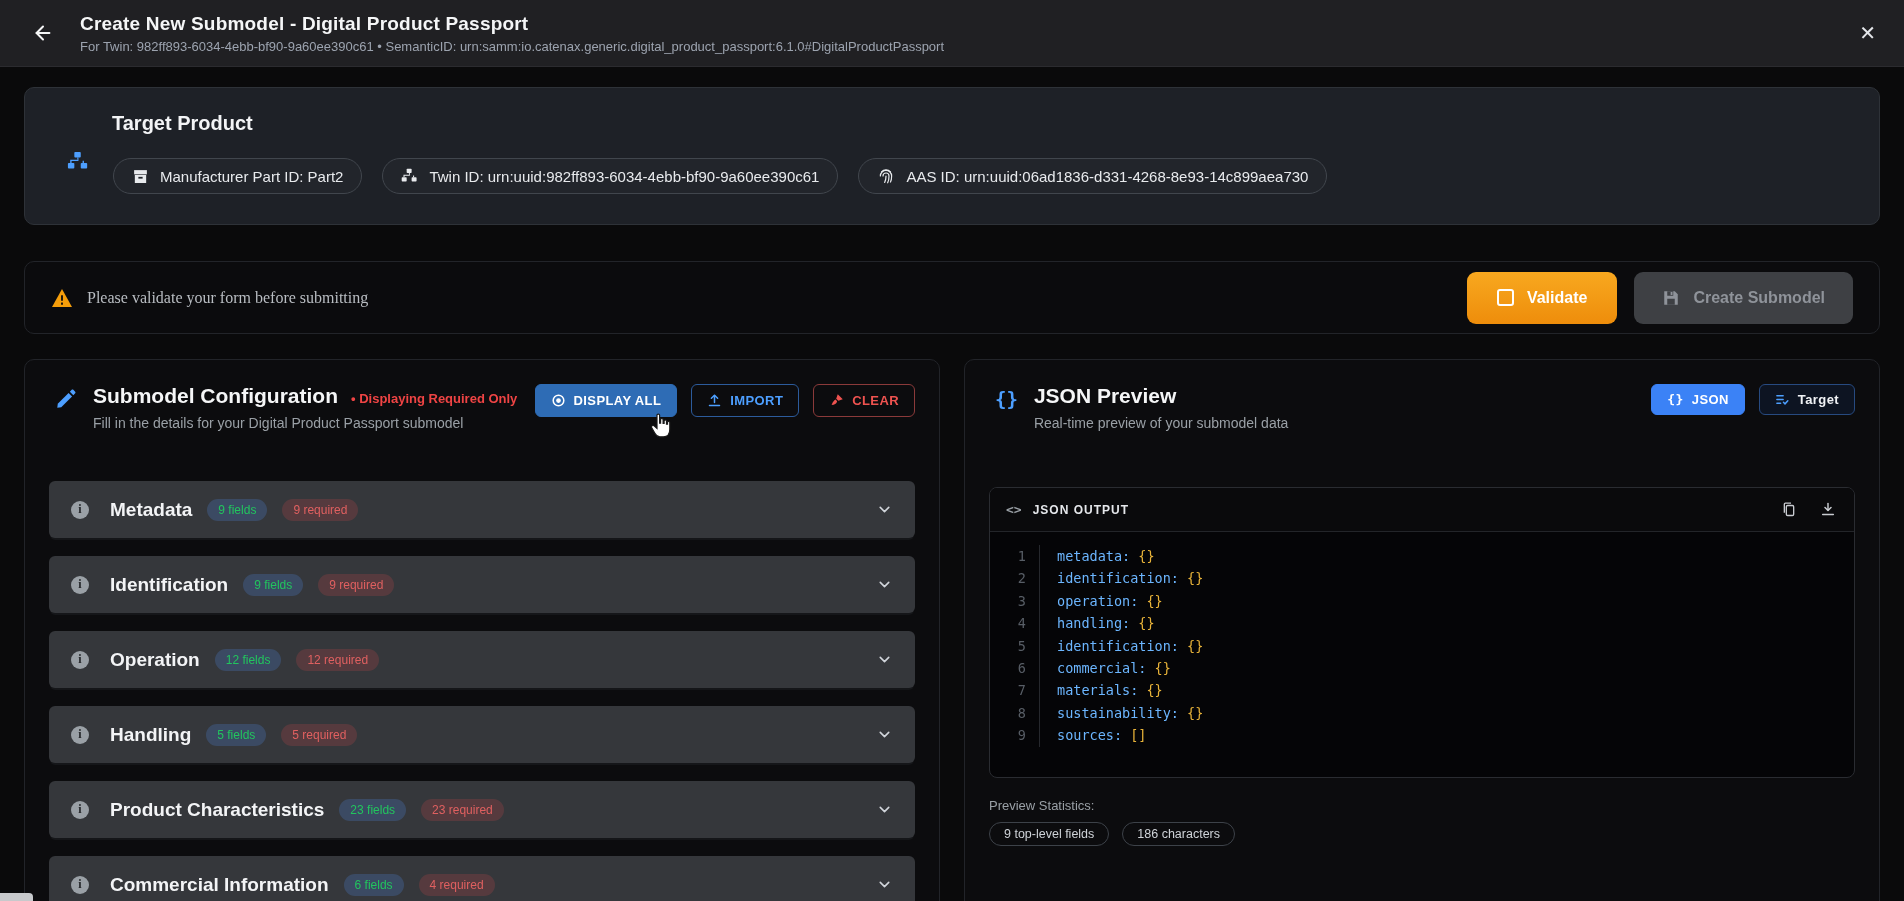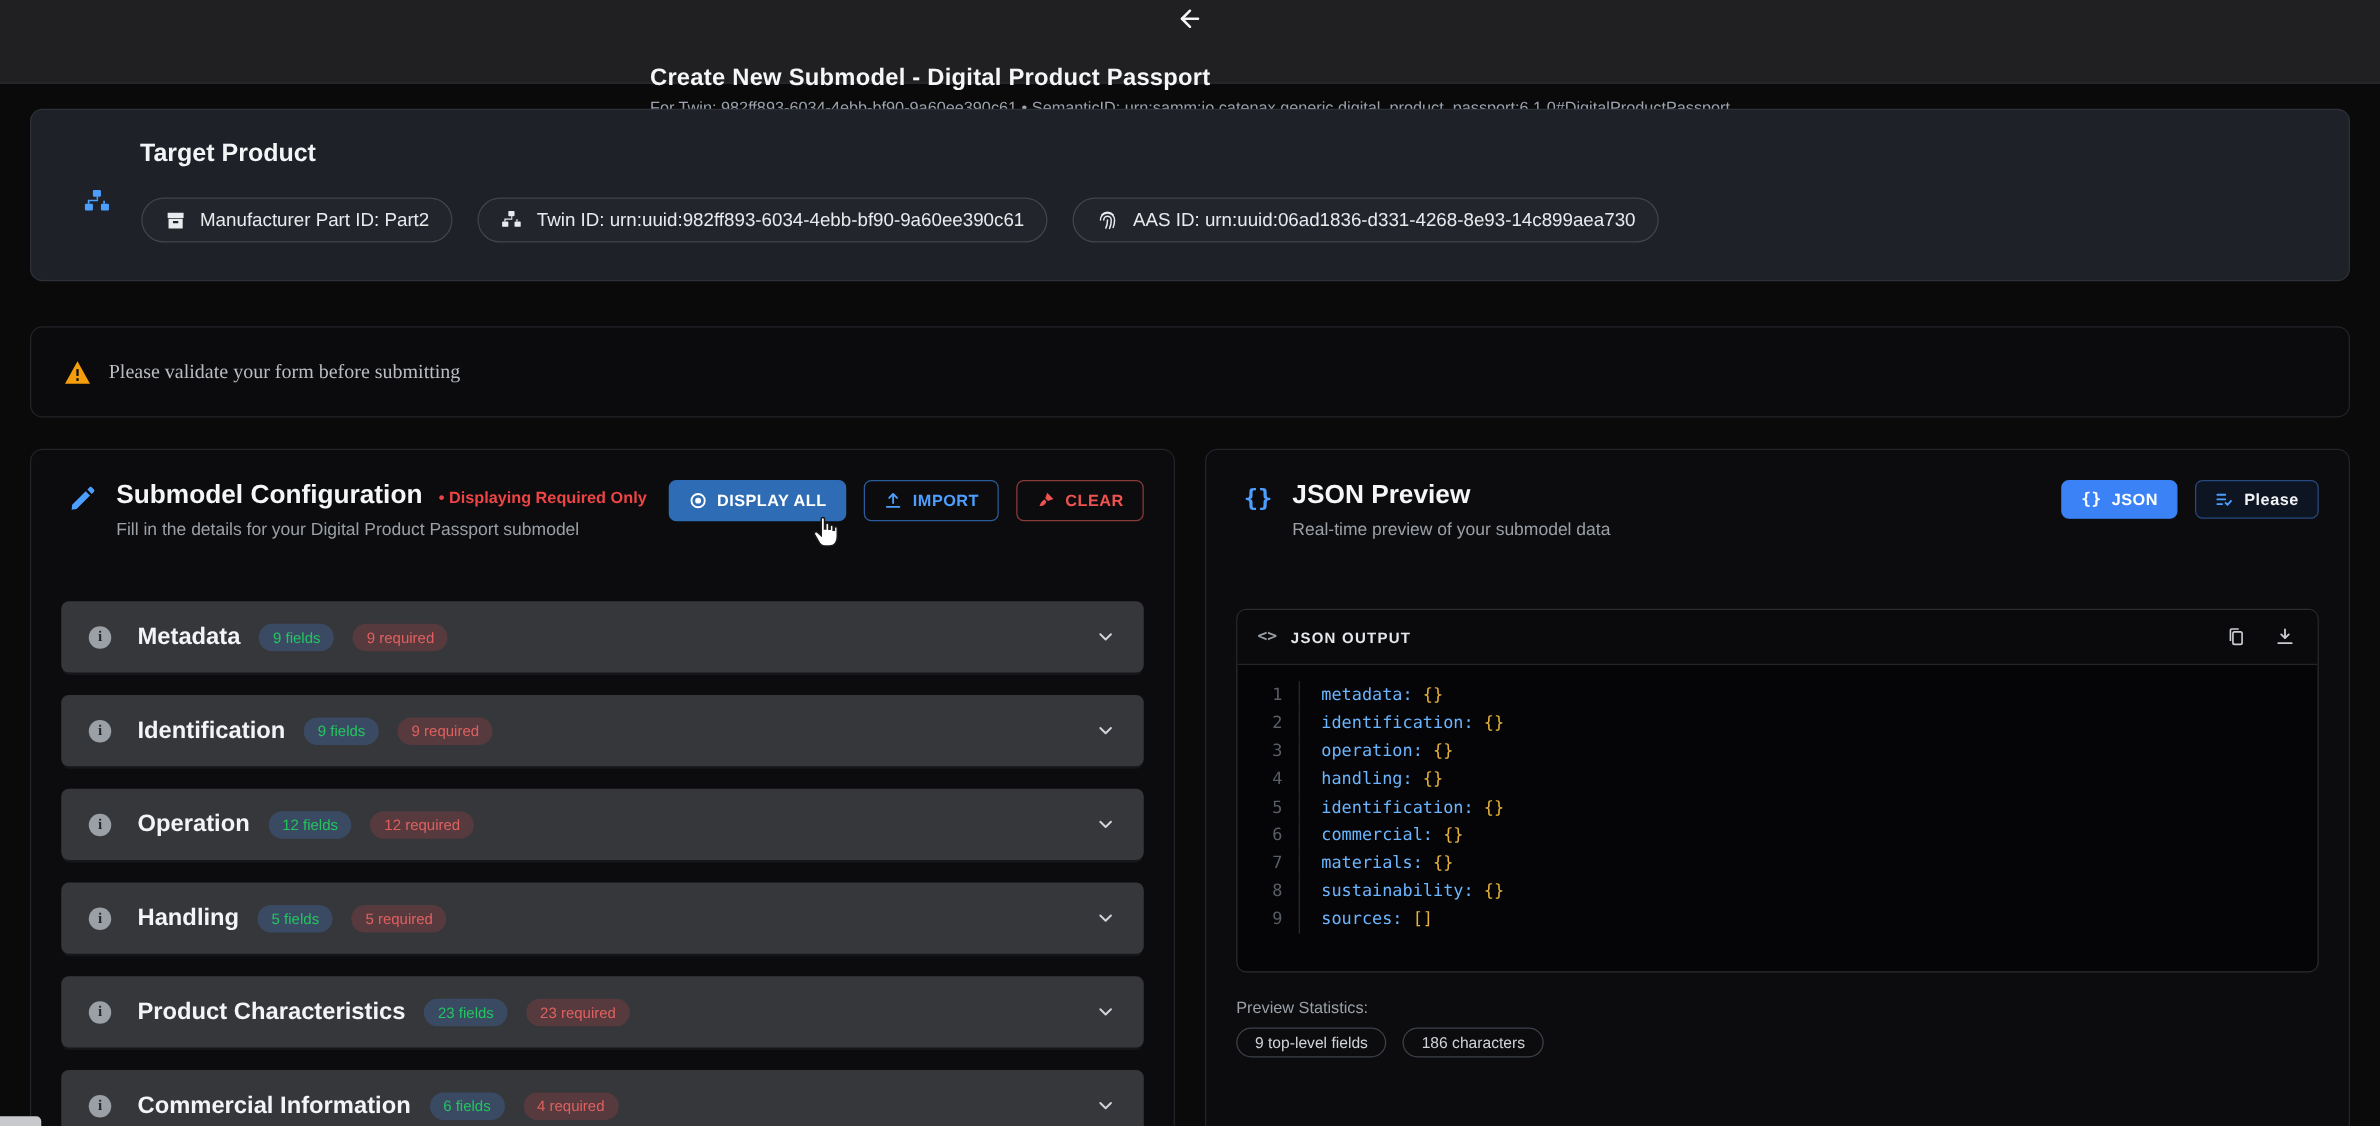--- a/index.html
+++ b/index.html
@@ -8,21 +8,21 @@
     background:#0a0a0b;
     font-family:"Liberation Sans", sans-serif;
     color:#e5e7eb;
     position:relative;
   }
   svg { display:block; }
 
   
   .app-header {
     height:67px; background:#202023; border-bottom:1px solid #2b2b2f;
-    display:flex; align-items:center; padding:0 28px; gap:22px;flex-direction:column;
+    display:flex; align-items:center; padding:0 28px; gap:22px;
   }
   .back-btn { background:none; border:none; cursor:pointer; padding:4px; }
   .header-text { display:flex; flex-direction:column; }
   .header-title { font-size:19px; font-weight:bold; color:#f5f6f7; letter-spacing:.2px; }
   .header-sub { font-size:13px; color:#9ca3af; margin-top:4px; }
   .close-btn { margin-left:auto; background:none; border:none; color:#e5e7eb; font-size:20px; cursor:pointer; line-height:1; }
 
   .content { padding:20px 24px 0; }
 
   
@@ -211,20 +211,37 @@
     <div class="warn-group">
       <span>
         <svg width="22" height="20" viewBox="0 0 24 22" fill="#f59e0b">
             <path d="M12 1 23 21H1z"></path>
             <rect x="11" y="8" width="2" height="6" fill="#0b0b0d"></rect>
             <rect x="11" y="16" width="2" height="2.4" fill="#0b0b0d"></rect>
           </svg>
       </span>
       <span>Please validate your form before submitting</span>
     </div>
+    <div class="bar-actions">
+      <button class="btn-validate">
+        <span class="validate-square"></span>
+        <span>Validate</span>
+      </button>
+      <button class="btn-create">
+        <span>
+          <svg width="18" height="18" viewBox="0 0 24 24" fill="#8f939a">
+              <path d="M3 3h14l4 4v14H3z"></path>
+              <rect x="7" y="3" width="8" height="6" fill="#3e4044"></rect>
+              <rect x="11.5" y="4" width="2.5" height="4" fill="#8f939a"></rect>
+              <rect x="7" y="13" width="10" height="8" fill="#3e4044"></rect>
+            </svg>
+        </span>
+        <span>Create Submodel</span>
+      </button>
+    </div>
   </section>
 
   <div class="columns">
 
     <section class="panel">
       <div class="panel-head">
         <span class="panel-head-icon">
           <svg width="22" height="22" viewBox="0 0 24 24" fill="#4d9fff">
               <path d="M3 17.2 14.8 5.4l3.8 3.8L6.8 21 2.5 21.5z"></path>
               <path d="M16.2 4l2-2c.5-.5 1.3-.5 1.8 0l2 2c.5.5.5 1.3 0 1.8l-2 2z"></path>
@@ -355,21 +372,21 @@
           </button>
           <button class="btn-sm btn-rules-tab">
             <span>
               <svg width="15" height="15" viewBox="0 0 24 24" fill="none" stroke="#4d9fff" stroke-width="2.4" stroke-linecap="round" stroke-linejoin="round">
                   <path d="M3 6h10"></path>
                   <path d="M3 12h10"></path>
                   <path d="M3 18h6"></path>
                   <path d="M13.5 16.5 16 19l4.5-5"></path>
                 </svg>
             </span>
-            <span>Please</span>
+            <span>Target</span>
           </button>
         </div>
       </div>
 
       <div class="json-block">
         <div class="json-block-head">
           <span class="code-glyph">&lt;&gt;</span>
           <span class="json-block-title">JSON OUTPUT</span>
           <div class="json-head-actions">
             <button class="icon-btn">

